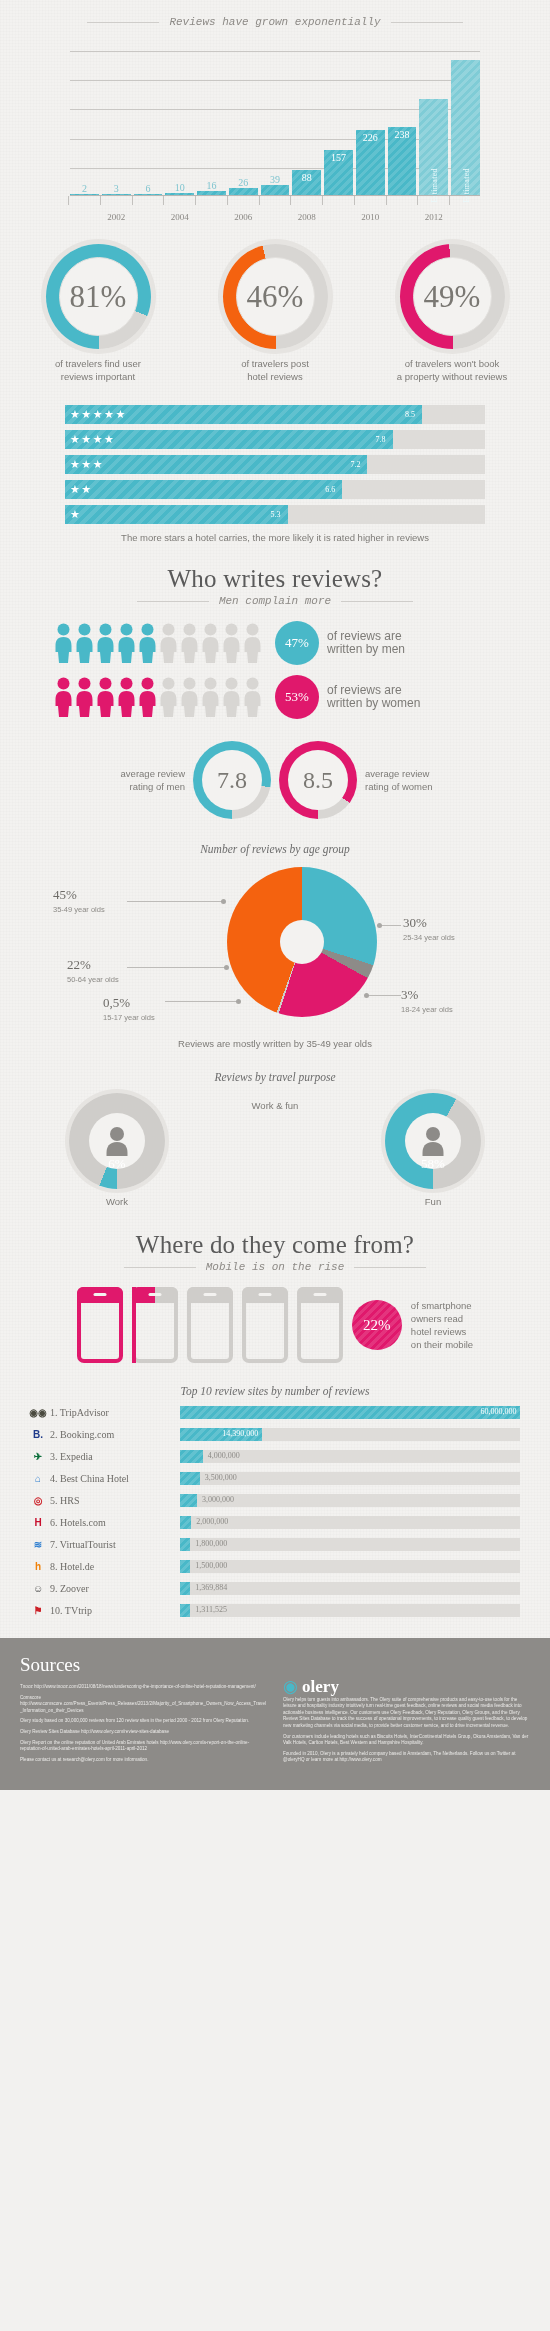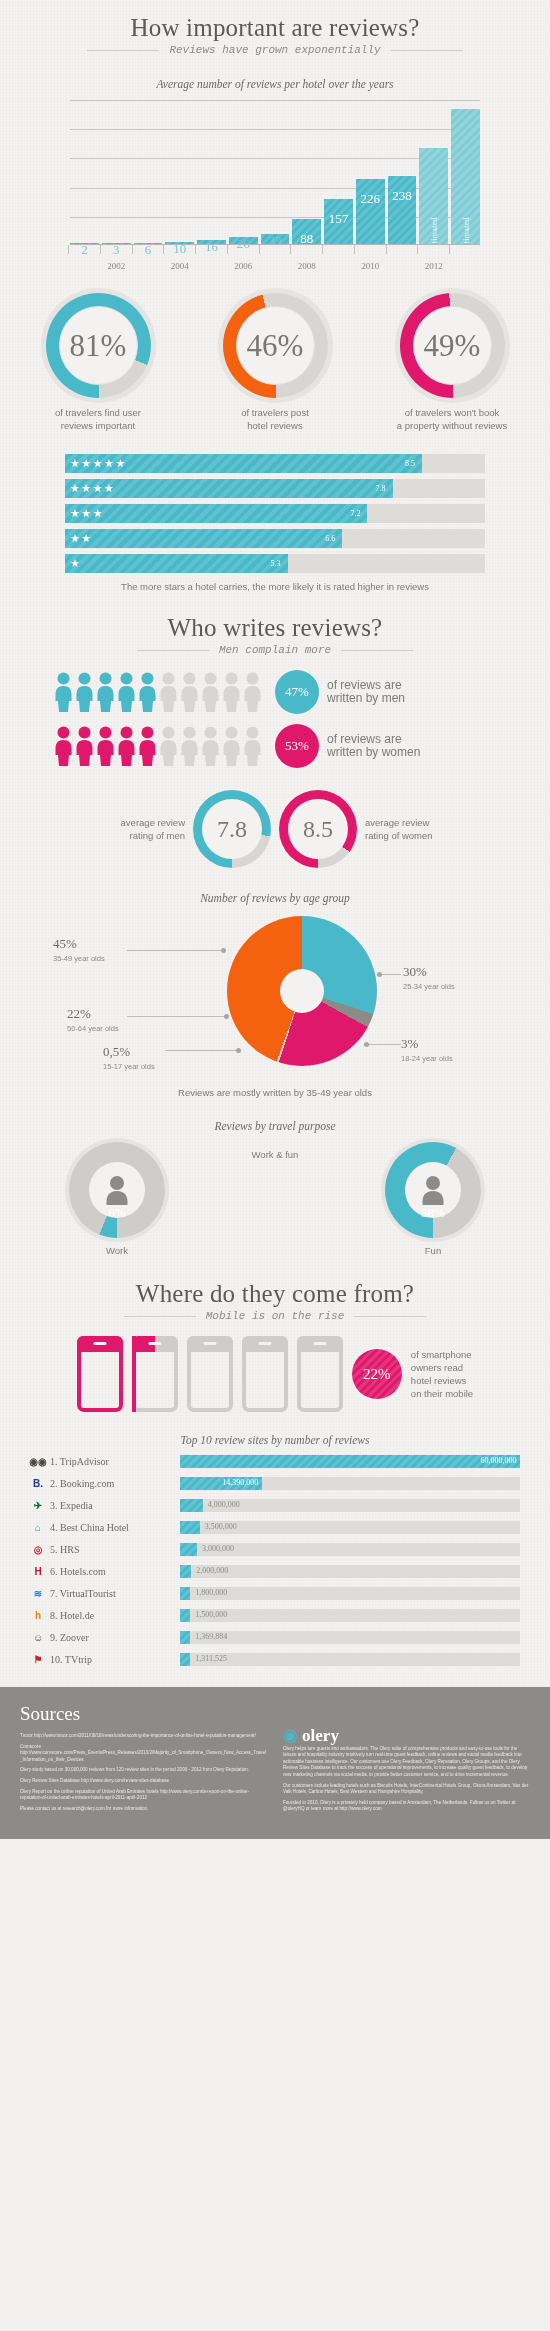--- a/index.html
+++ b/index.html
@@ -30,21 +30,21 @@
   
   .barchart { position:relative; margin:9px auto 0; width:410px; height:160px; }
   .gridlines { position:absolute; inset:0 0 14px 0; }
   .gridlines div { position:absolute; left:0; right:0; height:1px; background:#c9c7c4; }
   .bars { position:absolute; left:0; right:0; bottom:14px; height:146px; display:flex; align-items:flex-end; gap:3px; }
   .bcol { flex:1; display:flex; flex-direction:column; justify-content:flex-end; align-items:center; position:relative; height:100%; }
   .bar { width:100%; background:#49b8c8;
      background-image:repeating-linear-gradient(-45deg, rgba(255,255,255,.13) 0 3px, transparent 3px 6px);
      position:relative; display:flex; justify-content:center; }
   .bar.light { background:#7fccd6; background-image:repeating-linear-gradient(-45deg, rgba(255,255,255,.16) 0 3px, transparent 3px 6px); }
-  .bval { position:absolute; top:2px; font-size:13px; color:#fff; font-family:"Liberation Serif", serif;margin-top:10px; }
+  .bval { position:absolute; top:2px; font-size:10px; color:#fff; font-family:"Liberation Serif", serif; }
   .bval.out { top:-11px; color:#7fc4cf; }
   .bar .est { position:absolute; bottom:6px; left:50%; transform:translateX(-50%) rotate(-90deg); transform-origin:center;
      white-space:nowrap; font-size:8px; color:#eafafc; font-family:"Liberation Serif", serif; letter-spacing:.3px; }
   .axis { position:absolute; left:0; right:0; bottom:14px; height:1px; background:#b8b6b3; }
   .ticks { position:absolute; left:0; right:0; bottom:0; height:14px; display:flex; gap:3px; }
   .tick { flex:1; position:relative; }
   .tick i { position:absolute; left:-2px; top:0; width:1px; height:9px; background:#c3c1be; }
   .yearlabels { position:relative; width:410px; margin:0 auto; height:16px; }
   .yearlabels span { position:absolute; font-size:9px; color:#8a8884; font-family:"Liberation Serif", serif; transform:translateX(-50%); }
 
@@ -133,30 +133,28 @@
   .srccol p { margin-bottom:4px; }
   .olery { font-family:"Liberation Serif", serif; font-size:17px; color:#fff; margin-bottom:6px; }
   .olery span { color:#49b8c8; }
 </style>
 </head>
 <body>
 
 <div class="page">
 
   <div style="padding-top:14px">
-    <h1 class="sect-title">How important are reviews?</h1>
     <div class="sect-sub-wrap">
       <span class="rule"></span>
       <span class="sect-sub">Reviews have grown exponentially</span>
       <span class="rule"></span>
     </div>
   </div>
 
   <div style="margin-top:22px">
-    <div class="chart-title">Average number of reviews per hotel over the years</div>
     <div class="barchart">
       <div class="gridlines" id="gridlines">
           <div style="top: 1px;"></div>
           <div style="top: 30.2px;"></div>
           <div style="top: 59.4px;"></div>
           <div style="top: 88.6px;"></div>
           <div style="top: 117.8px;"></div>
         </div>
       <div class="bars" id="growth-bars">
           <div class="bcol">

